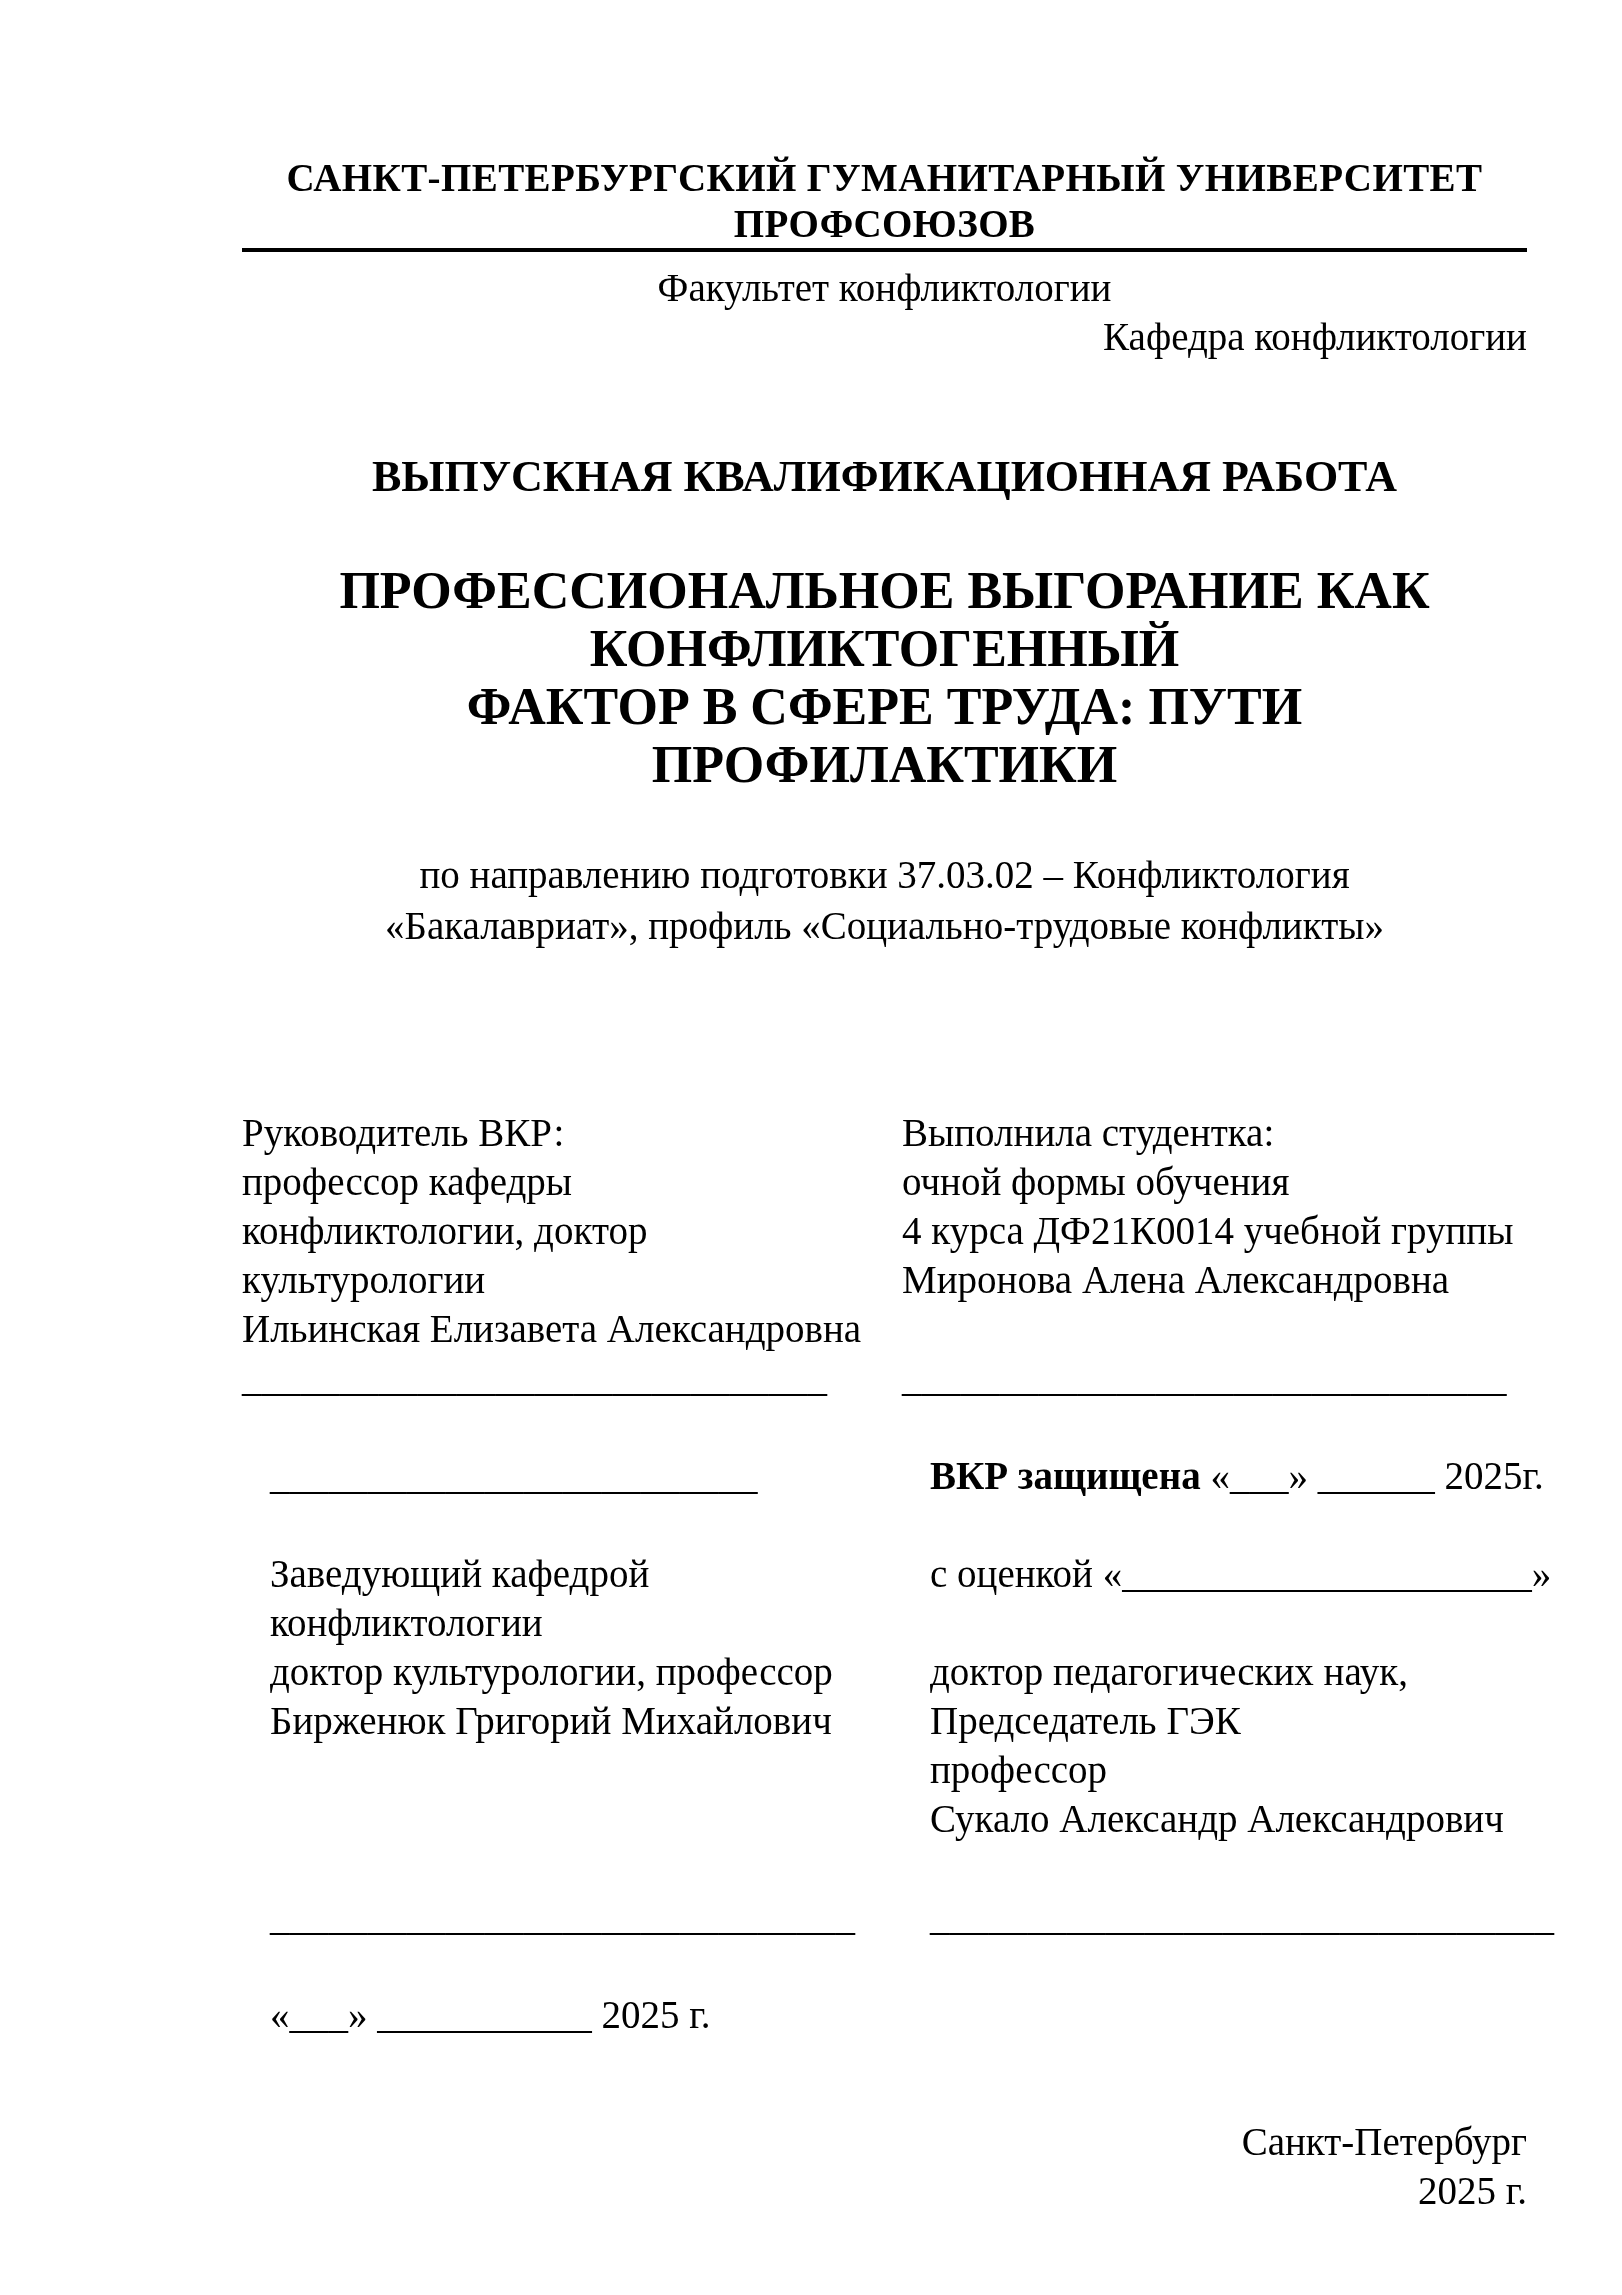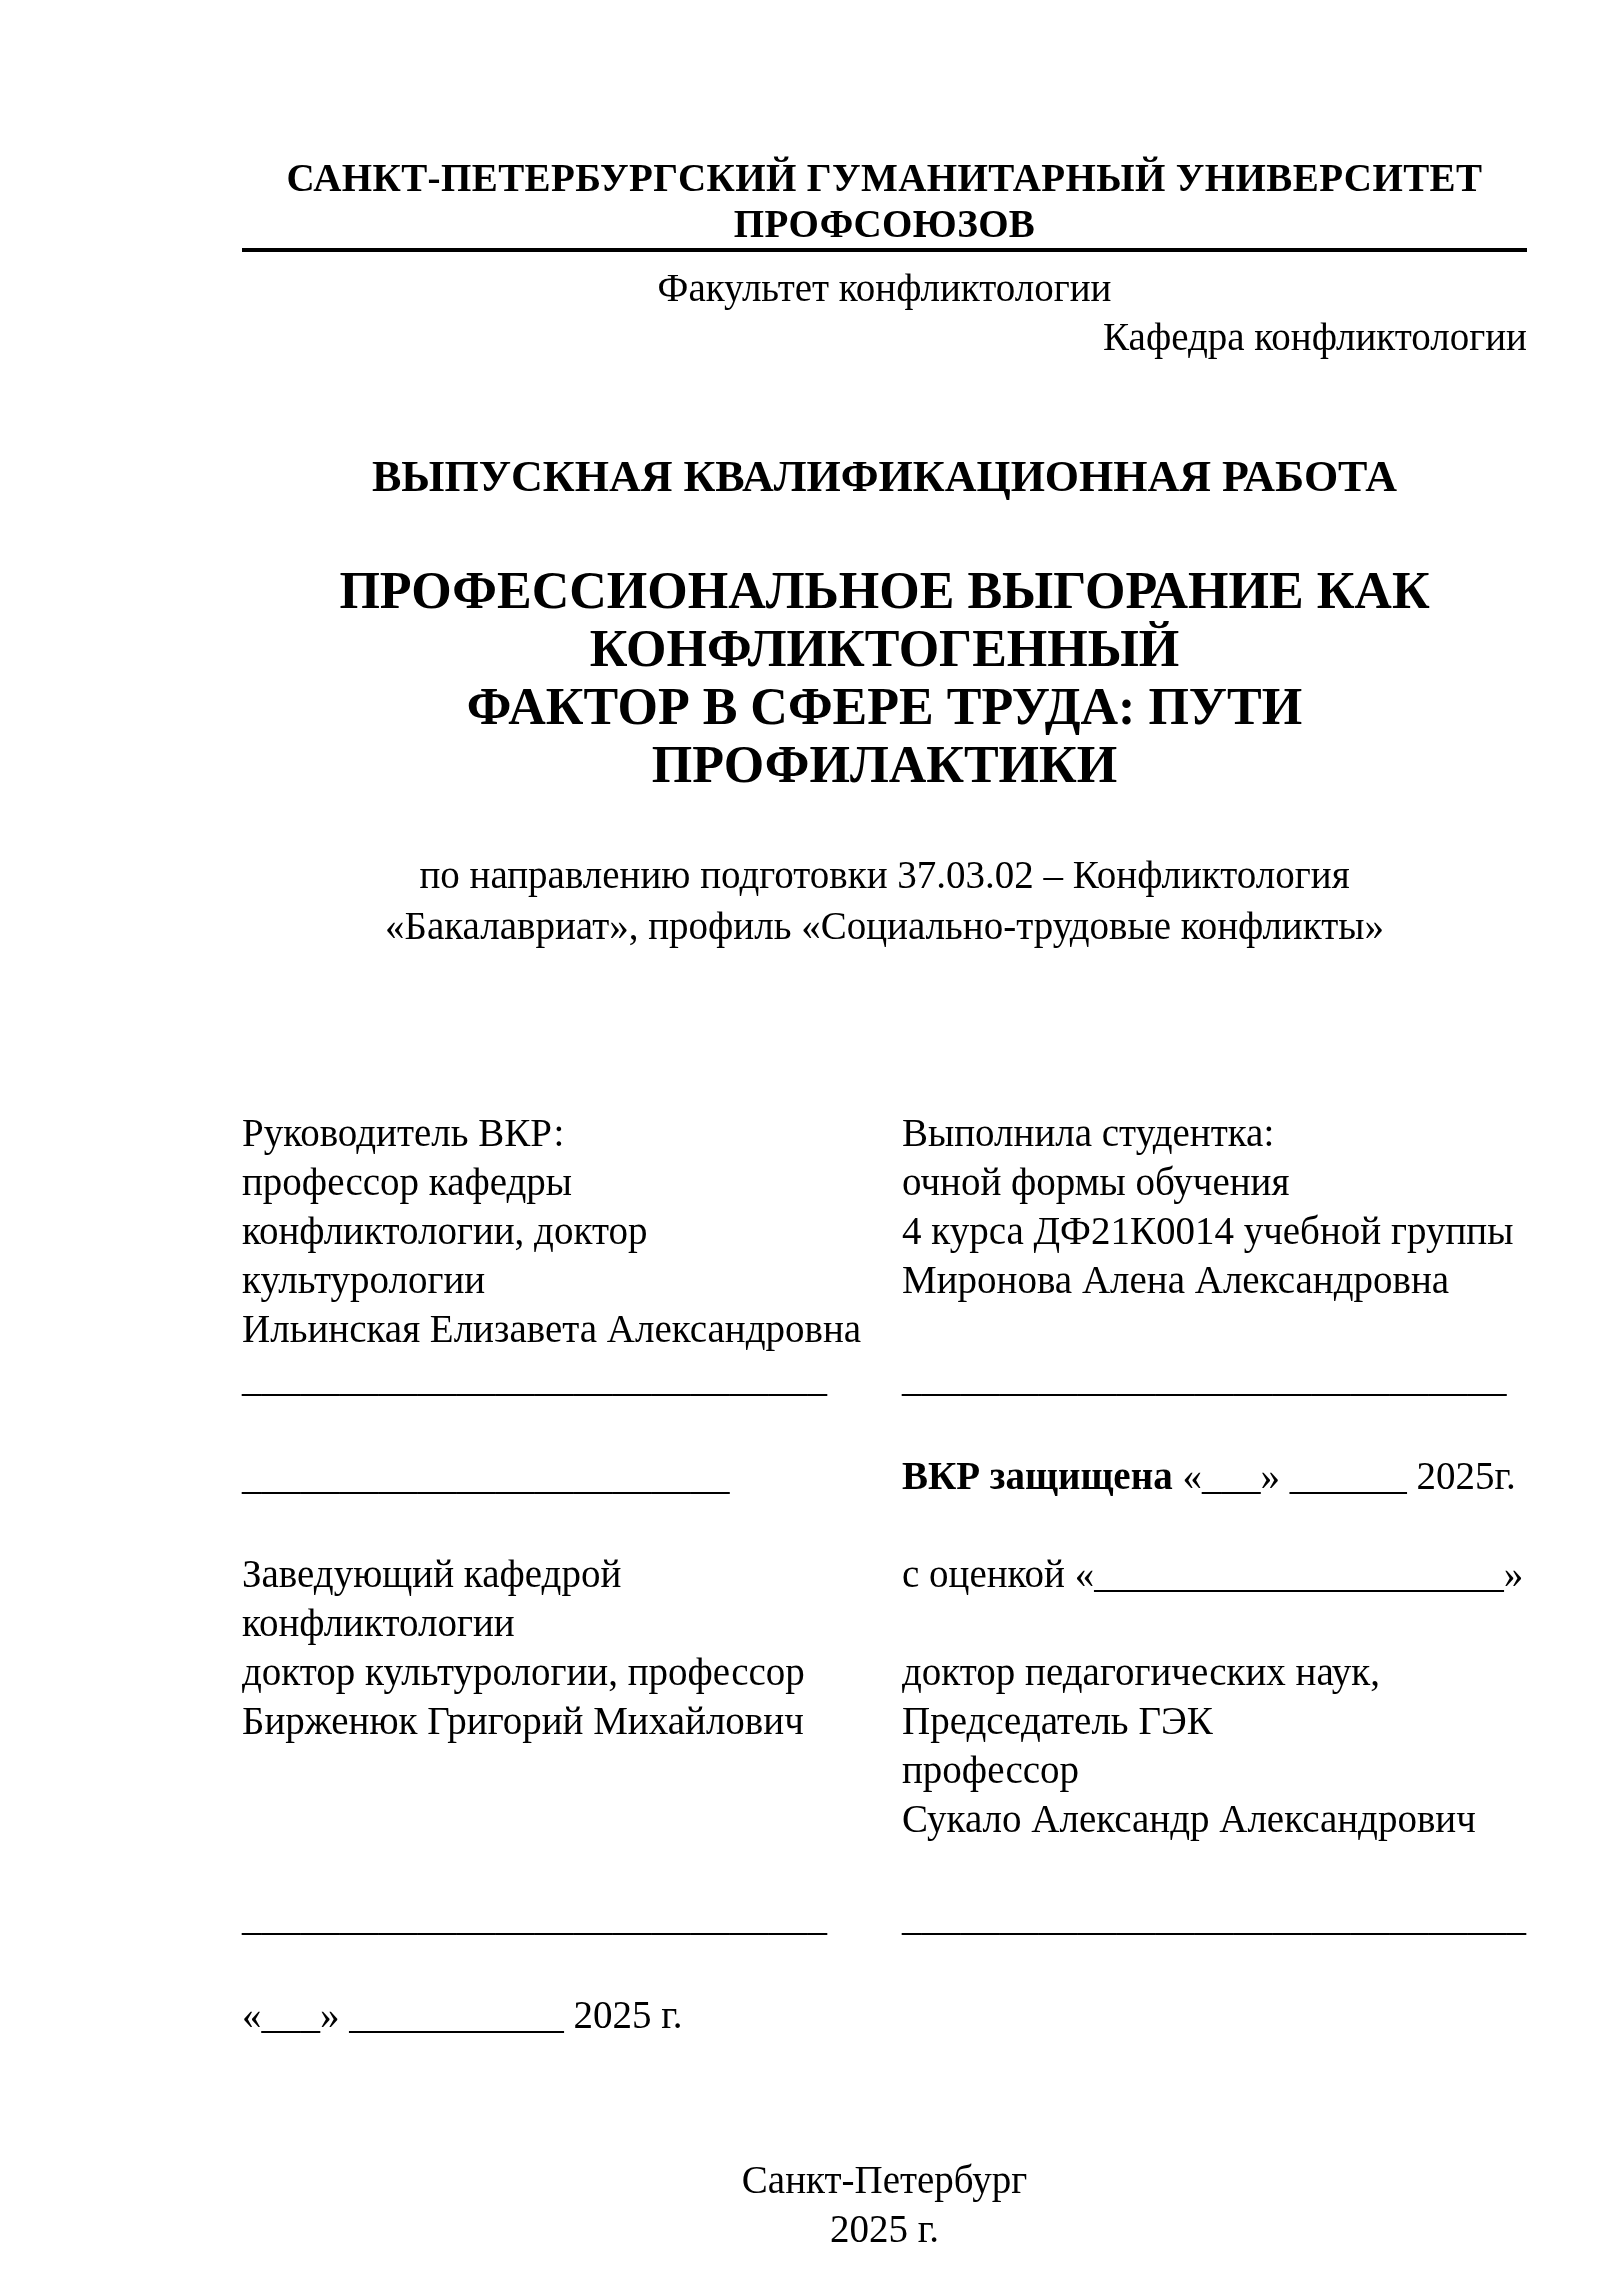--- a/index.html
+++ b/index.html
@@ -47,25 +47,25 @@
   }
   .program-block { text-align: center; margin-top: 55px; line-height: 51px; }
   .cols {
     display: grid;
     grid-template-columns: 628px 1fr;
     column-gap: 32px;
     align-items: start;
   }
   .row-names { margin-top: 157px; }
   .row-sig1 { margin-top: 0; }
-  .row-defense, .row-heads, .row-sig2, .row-date { margin-top: 49px; }
+  .row-defense, .row-heads, .row-sig2, .row-date { margin-top: 49px; margin-left: 28px; }
   .line { min-height: 49px; white-space: nowrap; }
   .sig-line { white-space: nowrap; }
   .bold { font-weight: bold; }
-  .city-block { text-align: center; margin-top: 116px; }
+  .city-block { text-align: right; margin-top: 78px; }
 </style>
 </head>
 <body>
 
 <div class="page">
   <div class="content">
 
     <div class="university-header">САНКТ-ПЕТЕРБУРГСКИЙ ГУМАНИТАРНЫЙ УНИВЕРСИТЕТ ПРОФСОЮЗОВ</div>
 
     <div class="faculty-line">Факультет конфликтологии</div>

